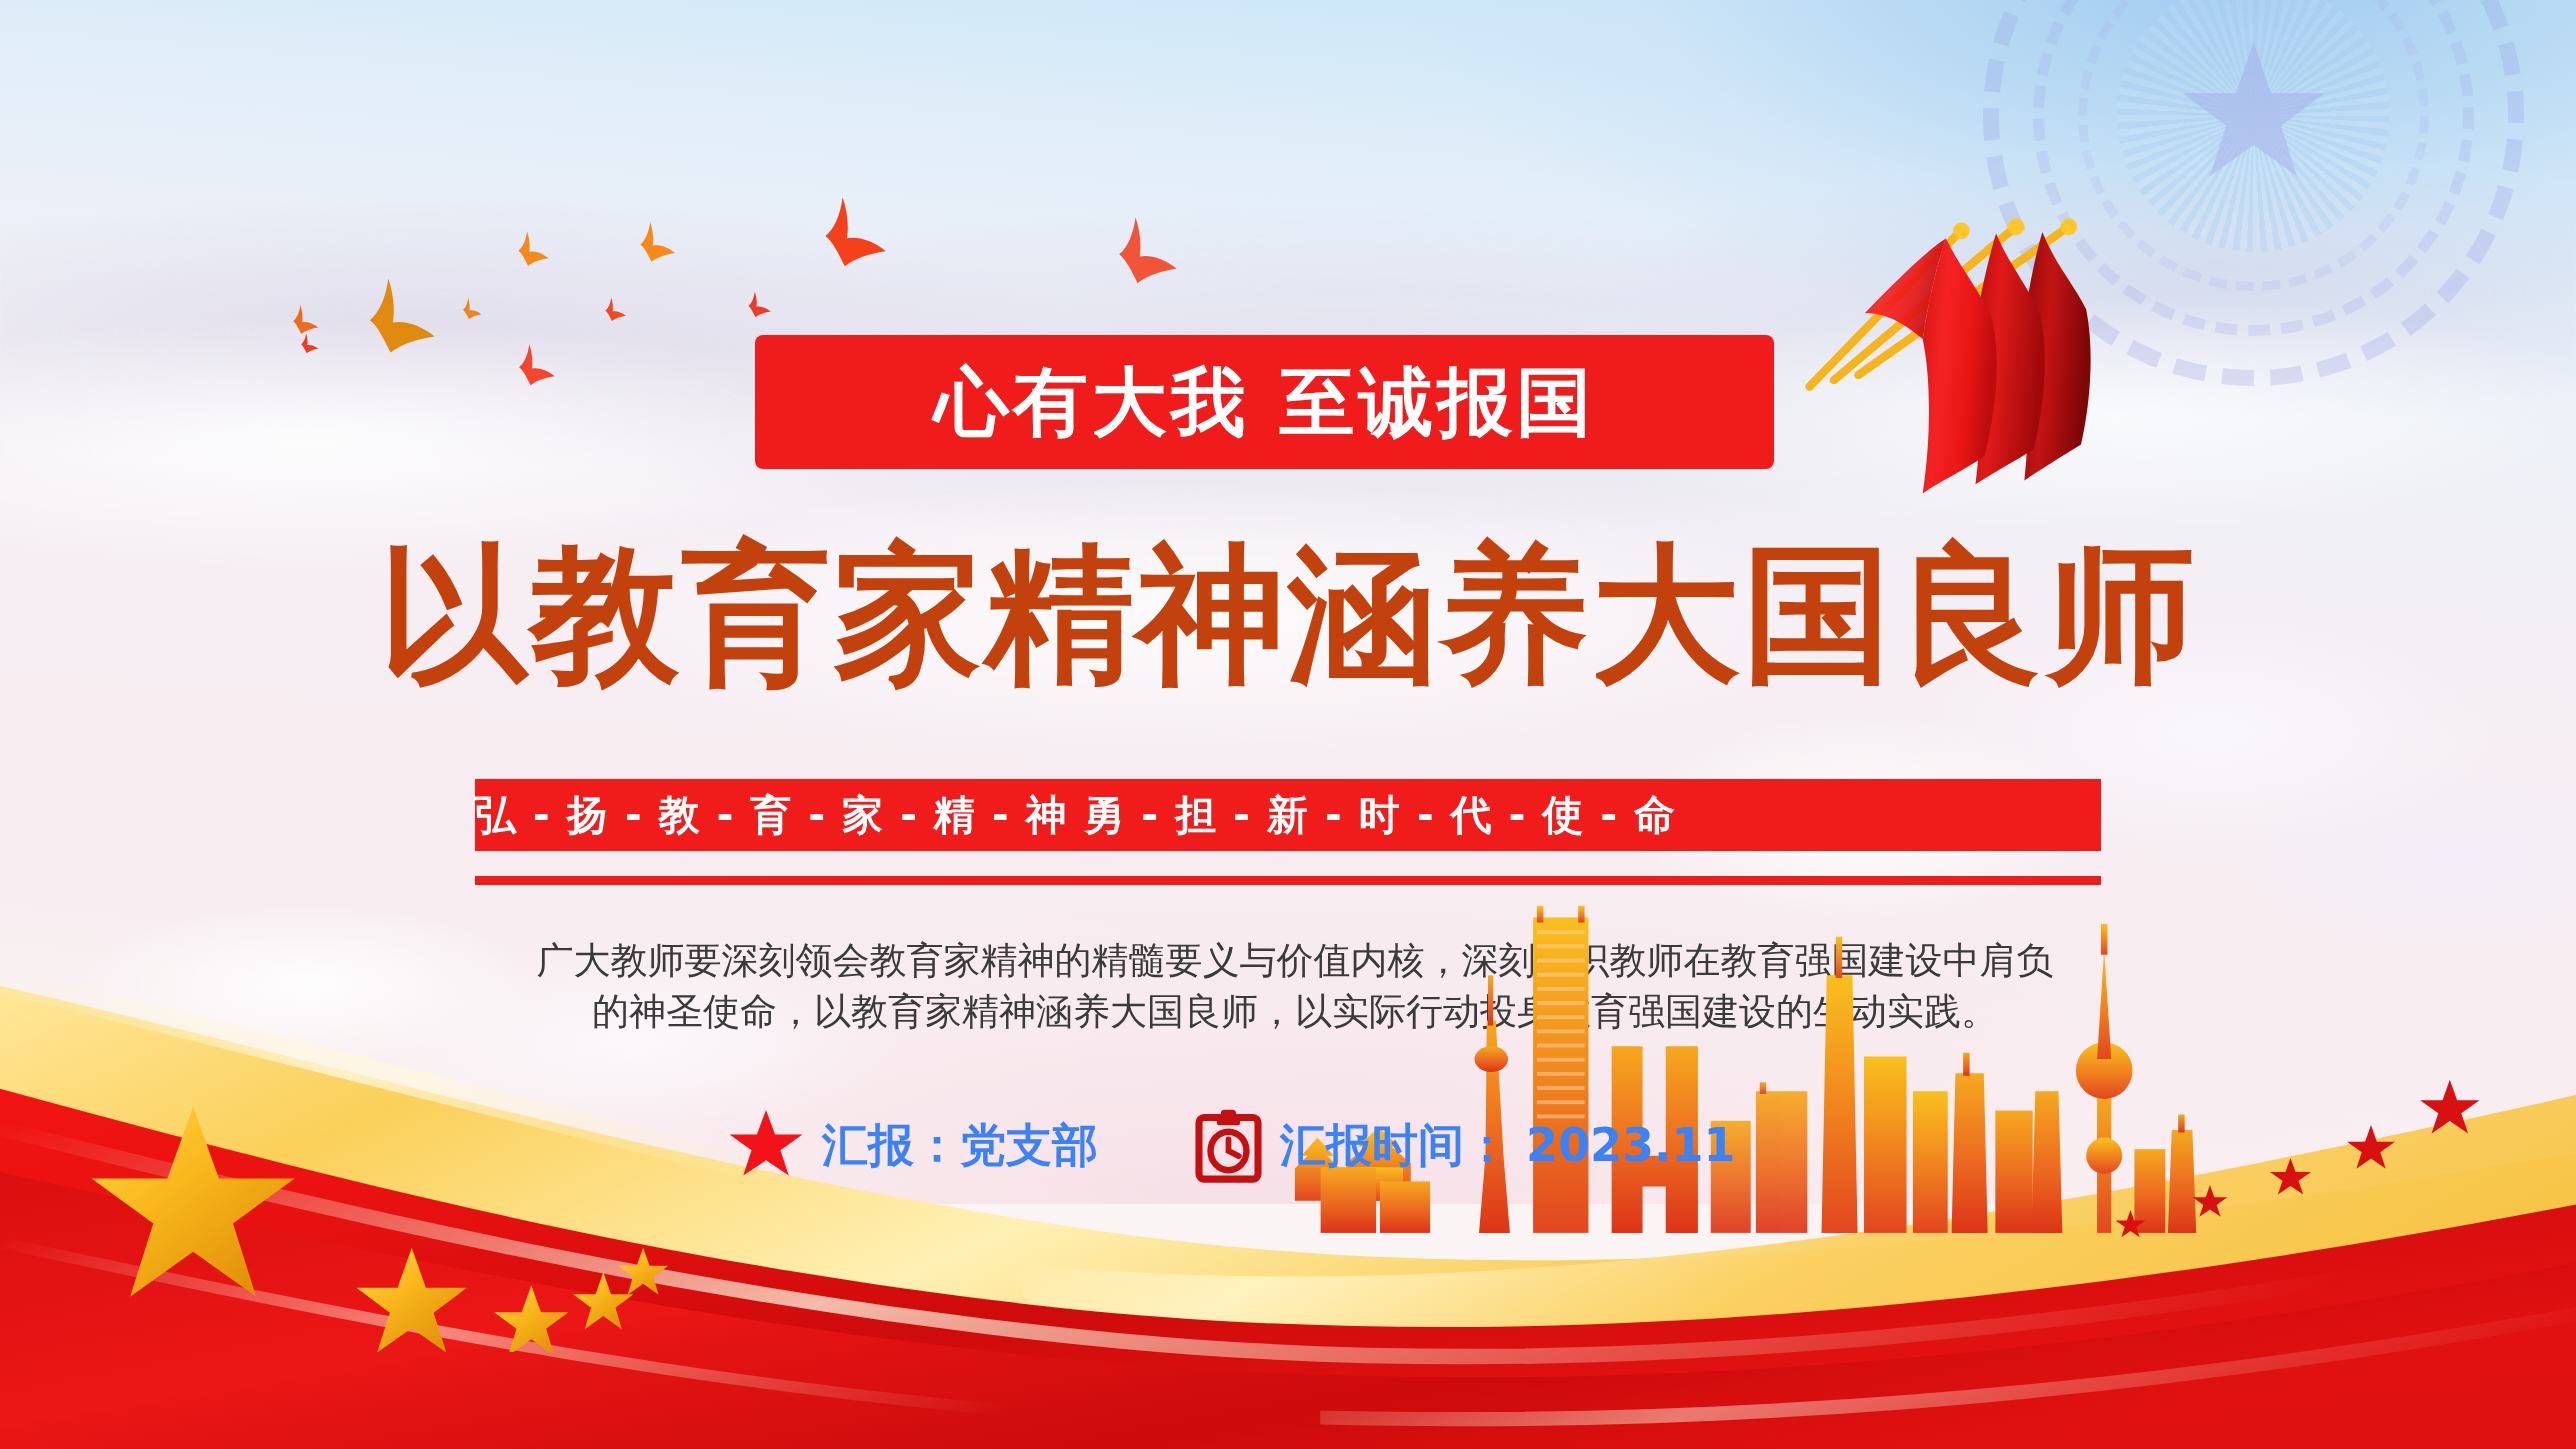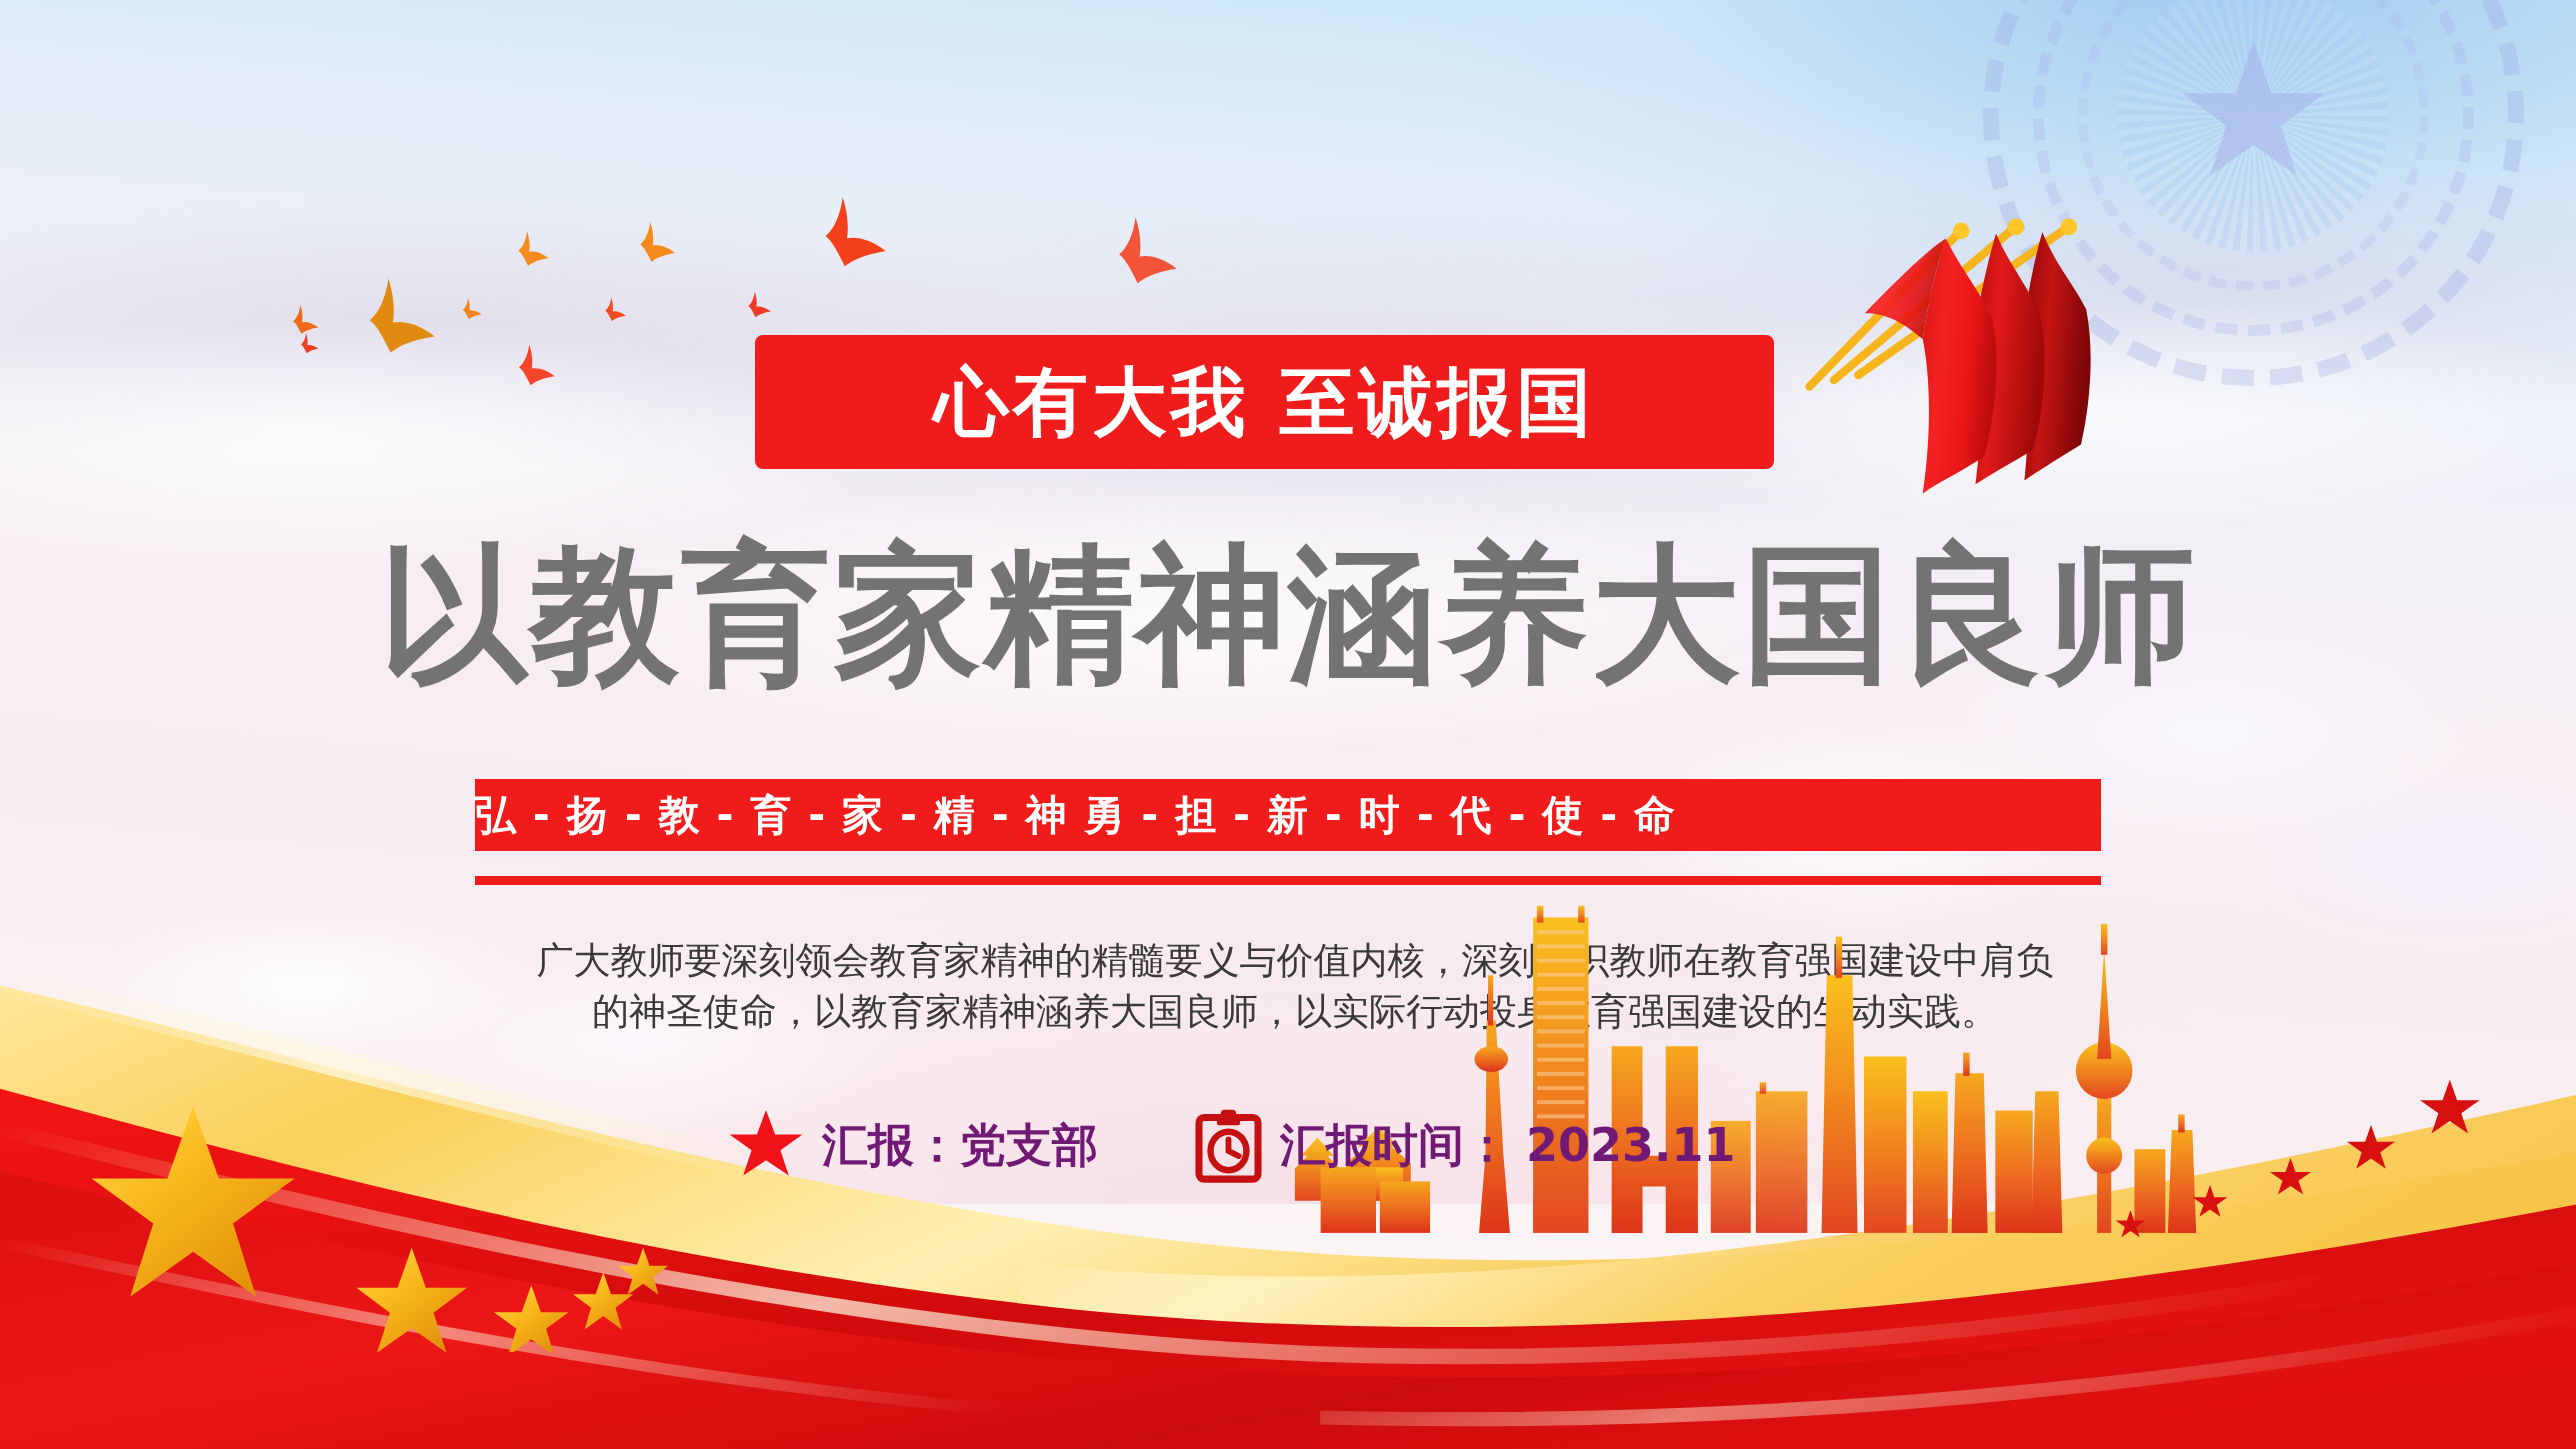--- a/index.html
+++ b/index.html
@@ -86,21 +86,21 @@
   }
   .slogan-text{
     color:#ffffff;font-size:75px;font-weight:700;letter-spacing:3.9px;
     font-family:"DejaVu Sans","Liberation Sans",sans-serif;line-height:1;
     white-space:nowrap;
   }
 
   
   .main-title{
     position:absolute;left:0;top:540px;width:2576px;text-align:center;
-    color:#737373;font-size:149px;font-weight:700;letter-spacing:2.6px;line-height:1;
+    color:#c2410c;font-size:149px;font-weight:700;letter-spacing:2.6px;line-height:1;
     font-family:"DejaVu Sans","Liberation Sans",sans-serif;
     white-space:nowrap;
   }
 
   
   .sub-bar{
     position:absolute;left:475px;top:779px;width:1626px;height:72px;
     background:#F01C1C;display:flex;align-items:center;justify-content:flex-start;
   }
   .sub-text{
@@ -116,21 +116,21 @@
     position:absolute;left:535px;top:935px;width:1520px;
     text-align:center;color:#3A3A3A;font-size:37px;line-height:1.38;
     font-family:"DejaVu Sans","Liberation Sans",sans-serif;
     letter-spacing:0px;
   }
 
   
   .info-row{position:absolute;left:728px;top:1106px;display:flex;align-items:center;gap:97px;}
   .info-item{display:flex;align-items:center;gap:18px;}
   .info-text{
-    color:#701a75;font-size:46px;font-weight:700;line-height:1;white-space:nowrap;
+    color:#3b82f6;font-size:46px;font-weight:700;line-height:1;white-space:nowrap;
     font-family:"DejaVu Sans","Liberation Sans",sans-serif;
   }
   .star-icon{
     width:76px;height:72px;background:#F2131A;
     clip-path:polygon(50% 2%,62% 36%,98% 36%,69% 58%,80% 93%,50% 72%,20% 93%,31% 58%,2% 36%,38% 36%);
   }
   .clip-icon{width:67px;height:77px;}
 
   
   .skyline{position:absolute;left:1282px;bottom:216px;width:940px;height:335px;}

